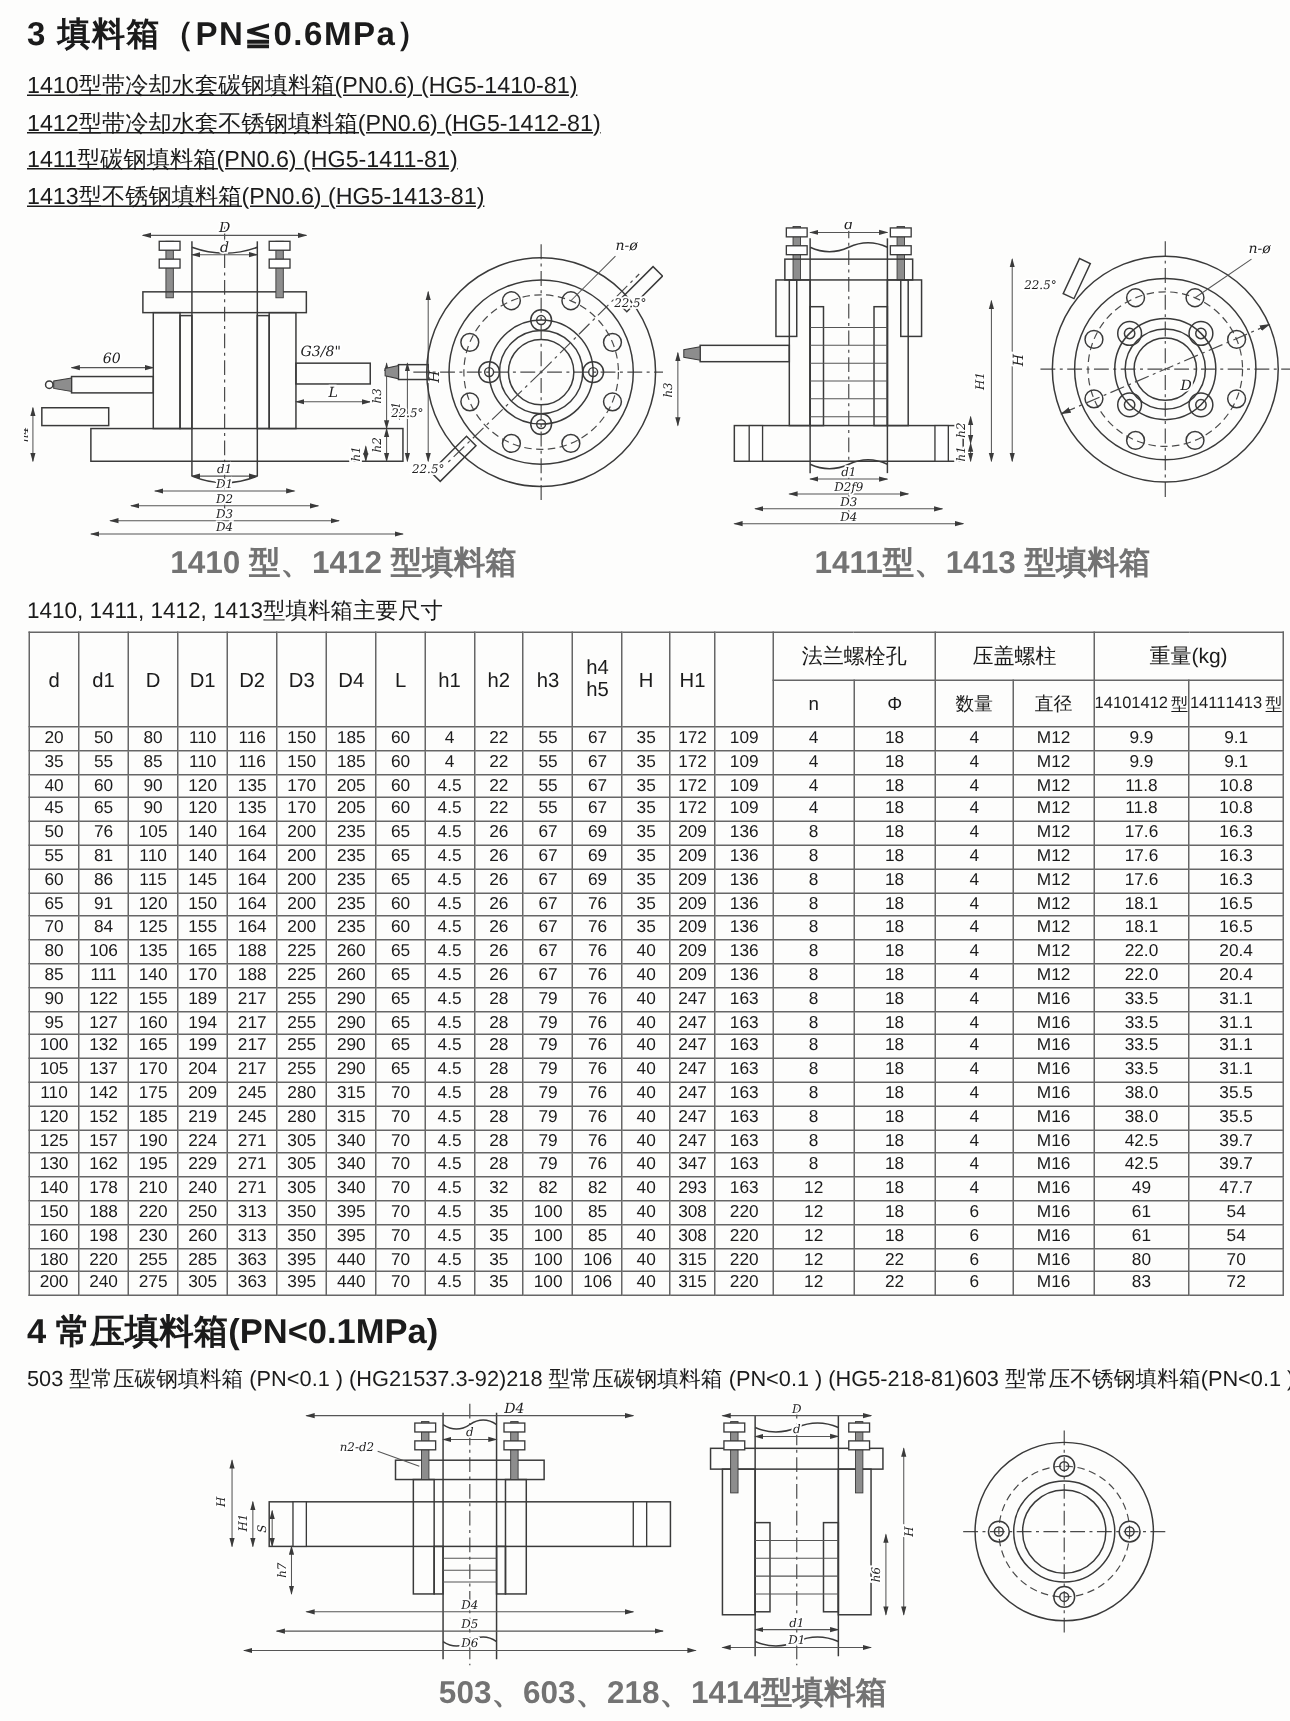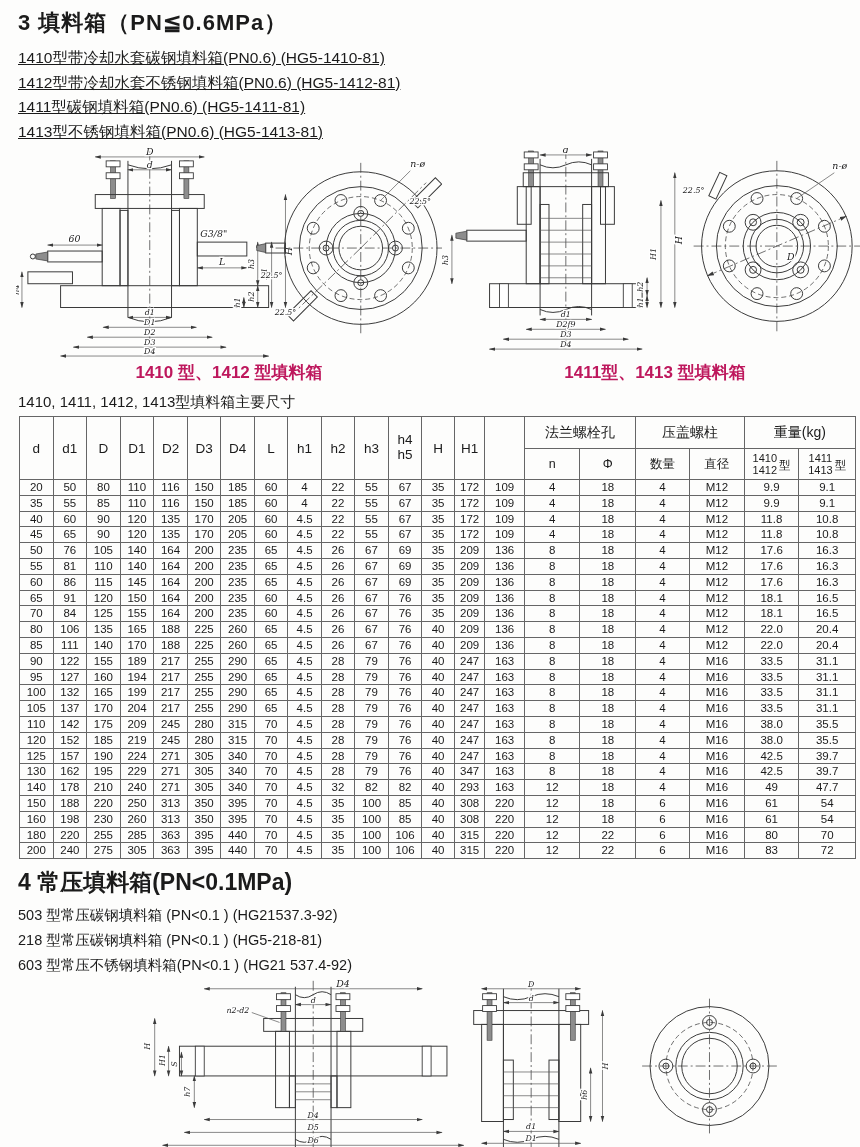--- a/index.html
+++ b/index.html
@@ -13,39 +13,39 @@
   }
   .page { width:860px; height:1147px; padding:6px 4px 0 16px; }
 
   .sec-title { font-size:22px; font-weight:bold; letter-spacing:1px; margin:2px 0 8px 2px; }
   .models { margin-left:2px;text-decoration:underline; }
   .model-line { font-size:15.5px; line-height:24.5px; white-space:nowrap; }
 
   .drawings-row { display:flex; width:852px; margin-top:4px; }
   figure { margin:0; }
   .half { width:426px; text-align:center; }
-  figcaption { font-size:17px; font-weight:bold; margin-top:1px; color:#be185d; }
+  figcaption { font-size:21px; font-weight:bold; margin-top:1px; color:#737373; }
 
   .table-title { font-size:15px; margin:9px 0 4px 2px; }
 
   table { border-collapse:collapse; table-layout:fixed; margin-left:3px; }
   th, td { border:1px solid #666; text-align:center; padding:0; font-weight:normal; overflow:hidden; }
   thead tr.hr1 th { height:32px; }
   thead tr.hr2 th { height:31px; }
   th.simple { font-size:13.5px; }
   th.simple div { line-height:1.1; }
   th.grp { font-size:14px; }
   th.sub { font-size:12.5px; }
   .wstack { display:inline-flex; align-items:center; gap:2px; }
-  .wstack .stack { display:inline-flex; flex-direction:column; line-height:1.05; font-size:11px; }
+  .wstack .stack { display:inline-flex; flex-direction:row; line-height:1.05; font-size:11px;align-items:flex-end; }
   .wstack .suffix { font-size:11.5px; }
   tbody td { font-size:11.5px; line-height:14.8px; height:14.8px; }
 
   .sec4-title { font-size:23px; font-weight:bold; margin:8px 0 5px 2px; }
-  .models2 { display:grid; grid-template-columns: 1fr; margin:0 6px 0 2px; }
+  .models2 { display:grid; grid-template-columns: 1fr 1fr 1fr 1fr; margin:0 6px 0 2px; }
   .models2 .model-line { font-size:14.5px; line-height:25px; }
 
   .bottom-fig { width:852px; text-align:center; margin-top:2px; }
 
   
   svg { display:block; }
   .ln { stroke:#3a3a3a; stroke-width:1; fill:none; }
   .thin { stroke:#555; stroke-width:0.7; fill:none; }
   .cl { stroke:#4a4a4a; stroke-width:0.8; fill:none; stroke-dasharray:10 3 2 3; }
   .dsh { stroke:#4a4a4a; stroke-width:0.8; fill:none; stroke-dasharray:5 3; }

